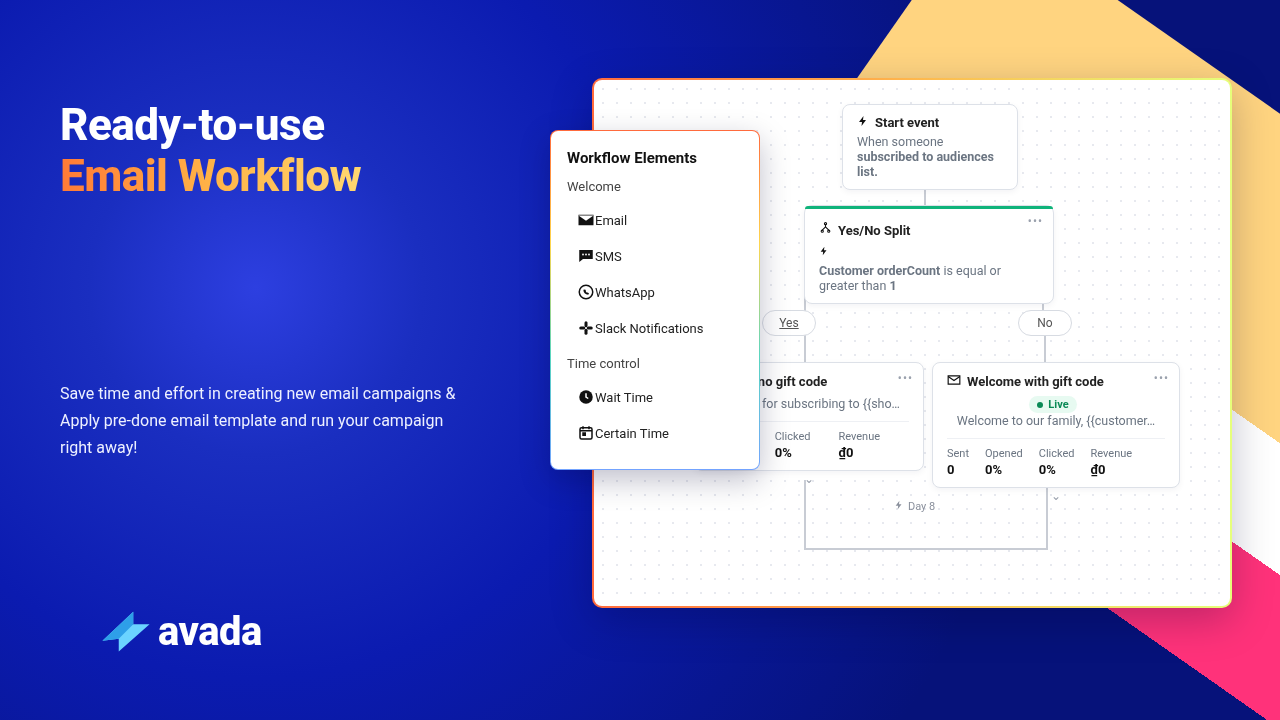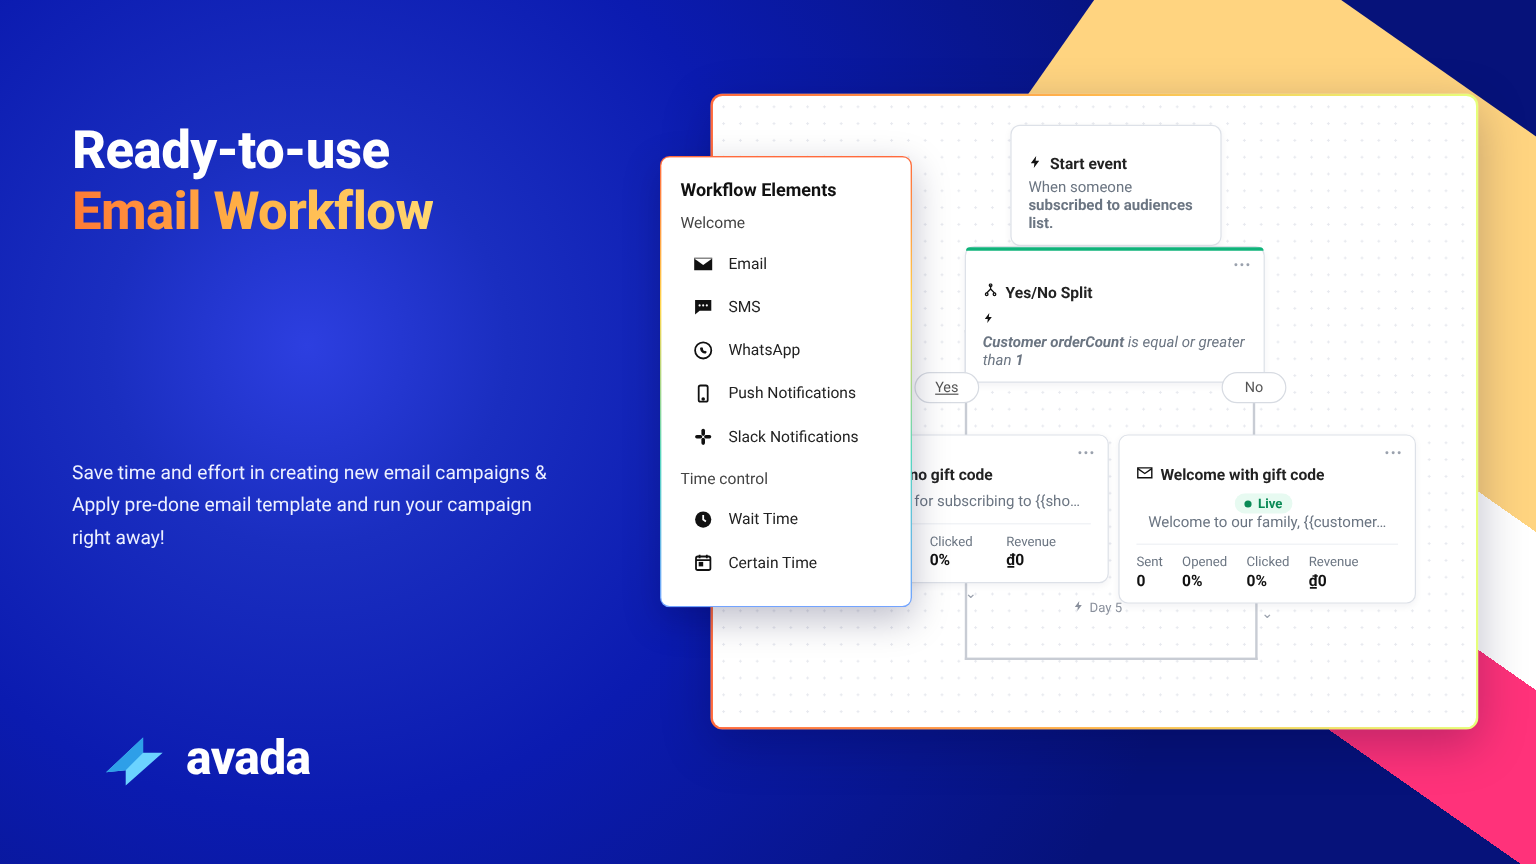--- a/index.html
+++ b/index.html
@@ -21,21 +21,21 @@
   .grad {
     background: linear-gradient(90deg, #ff7a36 0%, #ffb347 50%, #ffd770 100%);
     -webkit-background-clip: text; background-clip: text; color: transparent;
     display: inline-block;
   }
   .sub {
     position: absolute; left: 60px; top: 380px; color: #edf0ff; font-size: 16px; line-height: 1.7;
     max-width: 400px; font-weight: 400;
   }
   .logo {
-    position: absolute; left: 83px; bottom: 65px; display: flex; align-items: flex-end; gap: 14px;
+    position: absolute; left: 97px; bottom: 65px; display: flex; align-items: flex-start; gap: 3px;
     color: #fff;
   }
   .logo .mark { width: 58px; height: 44px; }
   .logo .word { font-weight: 800; font-size: 40px; letter-spacing: -0.5px; }
 
   
   .canvas {
     position: absolute; left: 592px; top: 78px; width: 640px; height: 530px;
     background: #fff; border-radius: 10px;
     border: 2px solid transparent;
@@ -49,21 +49,21 @@
     position: absolute; inset: 2px;
     background-image: radial-gradient(#e7e9ef 1px, transparent 1px);
     background-size: 14px 14px;
   }
   .node {
     position: absolute; background: #fff; border: 1px solid #dde1e8; border-radius: 8px;
     padding: 10px 14px; font-size: 12.5px; color: #222;
     box-shadow: 0 2px 6px rgba(0,0,50,0.05);
   }
   .node .muted { color: #6b7582; }
-  .node .title-row { display: flex; align-items: center; gap: 6px; font-weight: 700; font-size: 13px; margin-top: 14px; }
+  .node .title-row { display: flex; align-items: center; gap: 6px; font-weight: 700; font-size: 13px; }
   .node .more { position: absolute; right: 10px; top: 8px; color: #9aa1ad; letter-spacing: 1px; font-size: 12px; cursor: default; }
   .greenbar { height: 3px; background: #0fb37a; position: absolute; left:0; right:0; top:0; border-radius: 8px 8px 0 0; }
   .pill {
     position: absolute; width: 54px; height: 26px; line-height: 24px; text-align: center; font-size: 12px;
     background: #fff; border: 1px solid #d7dbe2; border-radius: 13px; color: #555;
   }
   .conn { position: absolute; background: transparent; border: 0 solid #c8ccd4; }
   .statrow { display: flex; gap: 28px; margin-top: 10px; padding-top: 8px; border-top: 1px solid #eef0f4; }
   .stat { text-align: left; font-size: 11px; color: #6b7582; }
   .stat b { display: block; color: #111; font-size: 13px; font-weight: 700; margin-top: 2px; }
@@ -76,21 +76,21 @@
     position: absolute; left: 550px; top: 130px; width: 210px; background: #fff; border-radius: 8px;
     border: 1px solid transparent;
     background-image: linear-gradient(#fff,#fff), linear-gradient(180deg,#ff6a3d,#ffd64d,#58d6c0,#73a3ff);
     background-origin: border-box; background-clip: padding-box, border-box;
     padding: 18px 16px; z-index: 5;
     box-shadow: 0 10px 30px rgba(0,0,50,0.25);
   }
   .panel h3 { font-size: 15px; font-weight: 700; margin-bottom: 12px; color:#111; }
   .panel .sect { font-size: 13px; color: #444; margin: 10px 0 8px; }
   .pi {
-    display: flex; align-items: center; gap: 12px; padding: 8px 9px; border-radius: 6px; font-size: 13px; color: #222;
+    display: flex; align-items: center; padding: 8px 9px; border-radius: 6px; font-size: 13px; color: #222;
     border:1px solid transparent;
   }
   .pi .ic { width: 18px; height: 18px; display: inline-flex; align-items:center; justify-content:center; }
   .pi .ic svg { width:18px; height:18px; }
 </style>
 </head>
 <body>
 
 <div class="stage">
   <div class="angle"></div>
@@ -141,21 +141,21 @@
       <span class="more">•••</span>
       <div class="title-row">
         <span><svg width="13" height="13" viewBox="0 0 24 24" stroke="#111" stroke-width="2" fill="none">
               <path d="M12 3 v6 M12 9 l-6 6 M12 9 l6 6"></path>
               <circle cx="6" cy="17" r="2"></circle>
               <circle cx="18" cy="17" r="2"></circle>
               <circle cx="12" cy="3" r="2"></circle>
             </svg></span>
         <span>Yes/No Split</span>
       </div>
-      <div class="muted" style="margin-top:6px; display:flex; gap:4px; flex-wrap:wrap;font-style:italic;">
+      <div class="muted" style="margin-top:6px; display:flex; gap:4px; flex-wrap:wrap;">
         <span><svg width="10" height="10" viewBox="0 0 24 24" fill="#111">
               <path d="M13 2 L4 14 h6 l-1 8 9-12 h-6z"></path>
             </svg></span>
         <span><b>Customer orderCount</b><span> is equal or greater than </span><b>1</b></span>
       </div>
     </div>
 
     <div class="pill" style="left:168px; top:230px;text-decoration:underline;">Yes</div>
     <div class="pill" style="left:424px; top:230px;">No</div>
 
@@ -196,21 +196,21 @@
         <div class="stat"><span>Clicked</span><b>0%</b></div>
         <div class="stat"><span>Revenue</span><b>₫0</b></div>
       </div>
       <span class="chev" style="left:50%; bottom:-16px; transform:translateX(-50%);">⌄</span>
     </div>
 
     <div style="position:absolute; left:300px; top:420px; font-size:11px; color:#8a909c; display:flex; gap:4px; align-items:center;">
       <span><svg width="10" height="10" viewBox="0 0 24 24" fill="#8a909c">
             <path d="M13 2 L4 14 h6 l-1 8 9-12 h-6z"></path>
           </svg></span>
-      <span>Day 5</span>
+      <span>Day 8</span>
     </div>
   </div>
 
   <div class="panel">
     <h3>Workflow Elements</h3>
     <div class="sect">Welcome</div>
 
     <div class="pi">
       <span class="ic">
           <svg viewBox="0 0 24 24" fill="#111">
@@ -235,29 +235,20 @@
       <span class="ic">
           <svg viewBox="0 0 24 24" fill="none" stroke="#111" stroke-width="2">
             <circle cx="12" cy="12" r="9"></circle>
             <path d="M8.5 9c0 4 2.5 6.5 6.5 6.5l1-2-2-1c-.5 1-3-1.5-2-2l-1-2z" fill="#111" stroke="none"></path>
           </svg>
         </span>
       <span>WhatsApp</span>
     </div>
     <div class="pi">
       <span class="ic">
-          <svg viewBox="0 0 24 24" fill="none" stroke="#111" stroke-width="2">
-            <rect x="7" y="3" width="10" height="18" rx="2"></rect>
-            <circle cx="12" cy="18" r="1" fill="#111"></circle>
-          </svg>
-        </span>
-      <span>Push Notifications</span>
-    </div>
-    <div class="pi">
-      <span class="ic">
           <svg viewBox="0 0 24 24" fill="#111">
             <rect x="10" y="3" width="4" height="8" rx="2"></rect>
             <rect x="10" y="13" width="4" height="8" rx="2"></rect>
             <rect x="3" y="10" width="8" height="4" rx="2"></rect>
             <rect x="13" y="10" width="8" height="4" rx="2"></rect>
           </svg>
         </span>
       <span>Slack Notifications</span>
     </div>
 

